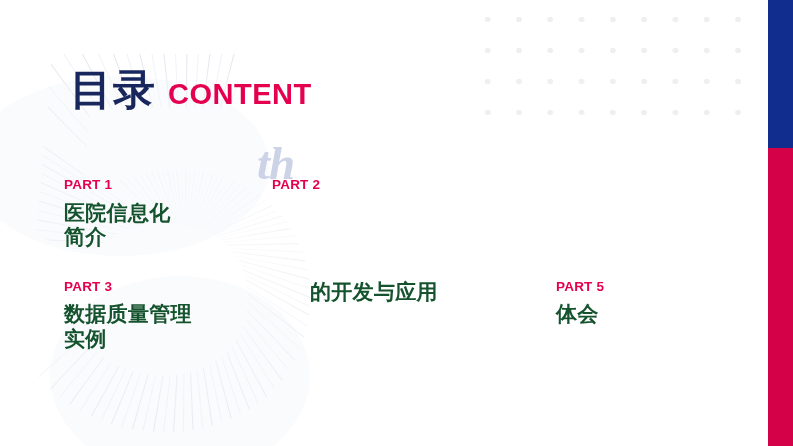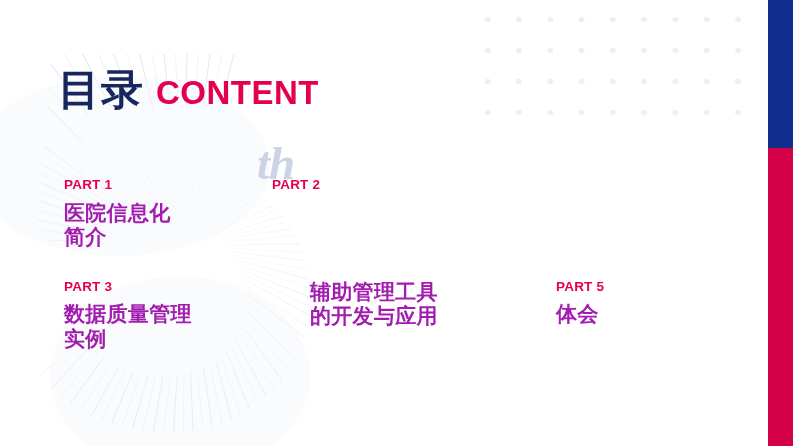--- a/index.html
+++ b/index.html
@@ -76,38 +76,38 @@
   }
   .edge-bar.crimson {
     top: 148px;
     bottom: 0;
     background: #d40048;
   }
 
   
   .heading {
     position: absolute;
-    left: 58px;
+    left: 70px;
     top: 69px;
     display: flex;
     align-items: baseline;
     white-space: nowrap;
   }
   .heading .cn {
     font-family: "DejaVu Sans", "Liberation Sans", sans-serif;
     font-weight: bold;
     font-size: 42px;
     color: #17265c;
     letter-spacing: 1px;
     line-height: 1;
   }
   .heading .en {
     font-family: "Liberation Sans", "DejaVu Sans", sans-serif;
     font-weight: bold;
-    font-size: 33px;
+    font-size: 29px;
     color: #e5004f;
     letter-spacing: 0.5px;
     line-height: 1;
     margin-left: 12px;
   }
 
   
   .toc {
     position: absolute;
     left: 64px;
@@ -131,21 +131,21 @@
     font-size: 13.5px;
     color: #e5004f;
     letter-spacing: 0.2px;
     line-height: 1;
     margin-bottom: 9px;
   }
   .part-title {
     font-family: "DejaVu Sans", "Liberation Sans", sans-serif;
     font-weight: bold;
     font-size: 21px;
-    color: #a21caf;
+    color: #14532d;
     line-height: 1.17;
     letter-spacing: 0.3px;
     max-width: 190px;
   }
 </style>
 </head>
 <body>
 
 <div id="slide">
 
@@ -329,21 +329,20 @@
       <div class="toc-item">
         <div class="part-label">PART 3</div>
         <div class="part-title">
           <div>数据质量管理</div>
           <div>实例</div>
         </div>
       </div>
 
       <div class="toc-item">
         <div class="part-title">
-          <div>辅助管理工具</div>
           <div>的开发与应用</div>
         </div>
       </div>
 
       <div class="toc-item">
         <div class="part-label">PART 5</div>
         <div class="part-title">
           <div>体会</div>
           <div></div>
         </div>

